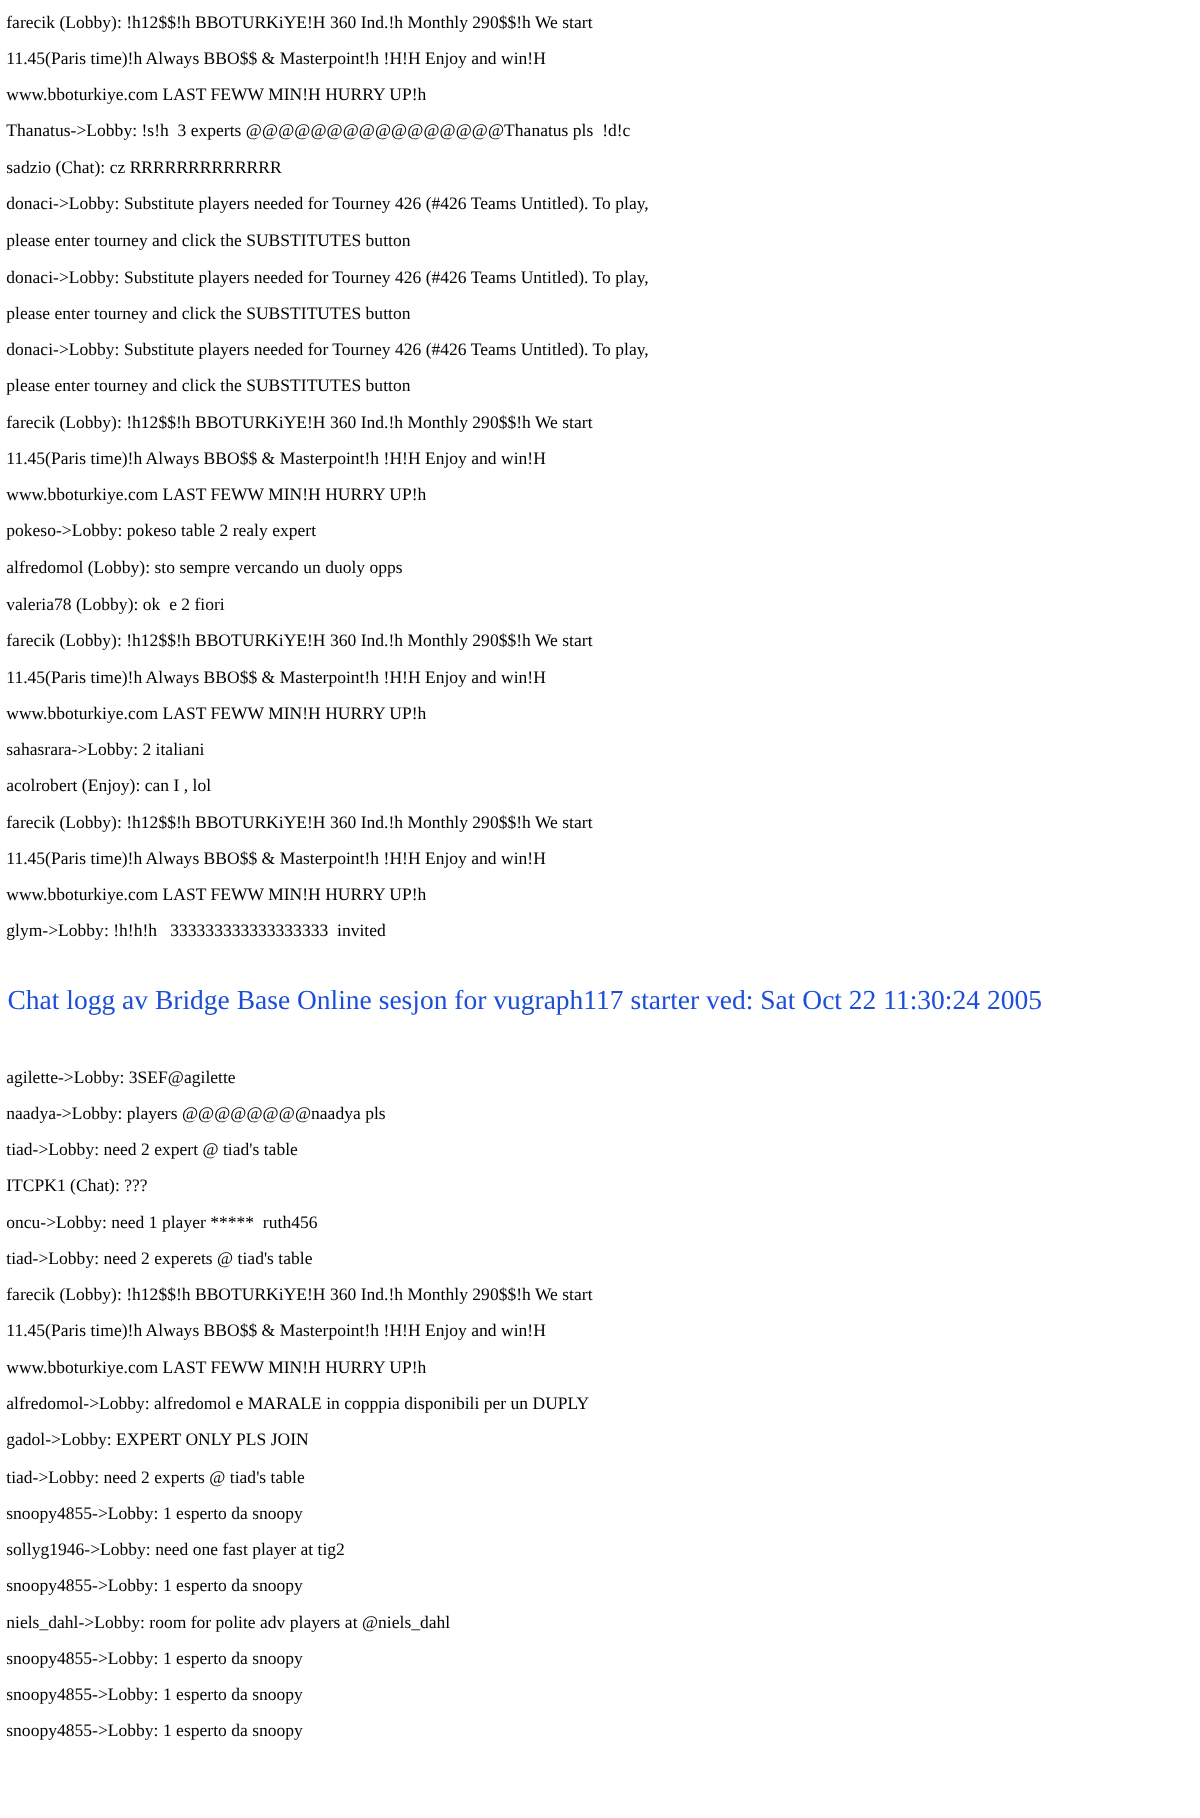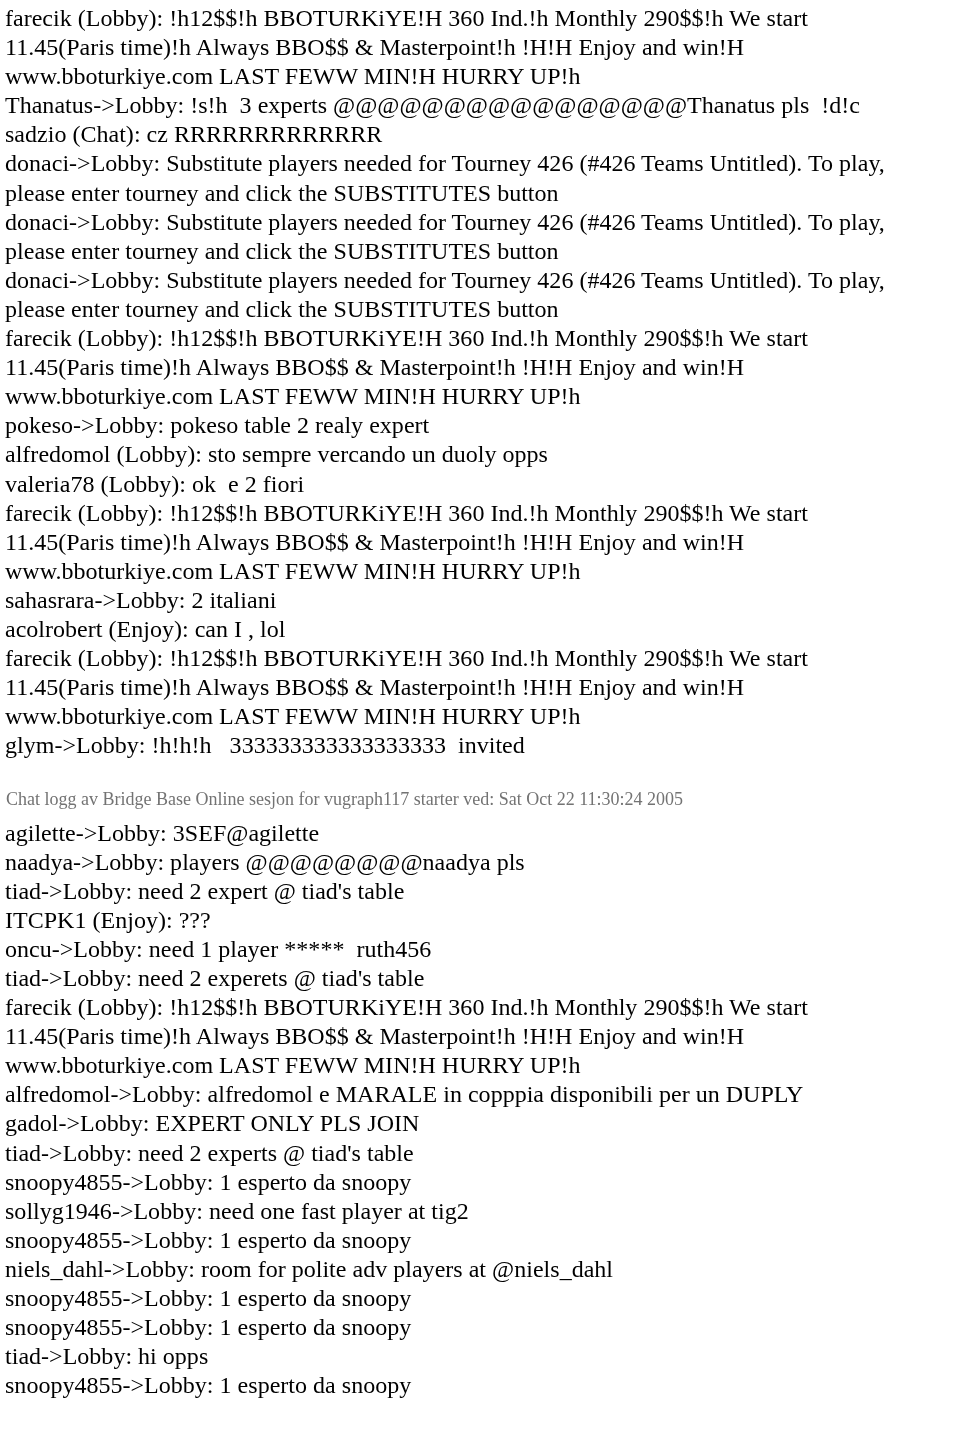--- a/index.html
+++ b/index.html
@@ -21,35 +21,36 @@
     position: relative;
     background: #ffffff;
     box-sizing: border-box;
     padding: 0;
   }
   .log-block {
     padding-left: 5px;
     padding-top: 4px;
   }
   .log-line {
-    font-size: 24px;
+    font-size: 14px;
     line-height: 29.1px;
     white-space: pre-wrap;
     word-break: normal;
     letter-spacing: 0.02px;
     font-weight: 400;
     color: #000000;
   }
   .session-header {
-    font-size: 18px;
+    font-size: 22px;
     line-height: 29.1px;
     padding-left: 6px;
     margin-top: 25px;
+    margin-bottom: 29px;
     white-space: pre-wrap;
-    color: #737373;
+    color: #1d4ed8;
   }
 </style>
 </head>
 <body>
 
 <div id="page">
 
   <div class="log-block" id="top-block">
       <div class="log-line">farecik (Lobby): !h12$$!h BBOTURKiYE!H 360 Ind.!h Monthly 290$$!h We start</div>
       <div class="log-line">11.45(Paris time)!h Always BBO$$ &amp; Masterpoint!h !H!H Enjoy and win!H</div>
@@ -78,32 +79,31 @@
       <div class="log-line">www.bboturkiye.com LAST FEWW MIN!H HURRY UP!h</div>
       <div class="log-line">glym-&gt;Lobby: !h!h!h   333333333333333333  invited</div>
     </div>
 
   <div class="session-header">Chat logg av Bridge Base Online sesjon for vugraph117 starter ved: Sat Oct 22 11:30:24 2005</div>
 
   <div class="log-block" id="bottom-block">
       <div class="log-line">agilette-&gt;Lobby: 3SEF@agilette</div>
       <div class="log-line">naadya-&gt;Lobby: players @@@@@@@@naadya pls</div>
       <div class="log-line">tiad-&gt;Lobby: need 2 expert @ tiad's table</div>
-      <div class="log-line">ITCPK1 (Enjoy): ???</div>
+      <div class="log-line">ITCPK1 (Chat): ???</div>
       <div class="log-line">oncu-&gt;Lobby: need 1 player *****  ruth456</div>
       <div class="log-line">tiad-&gt;Lobby: need 2 experets @ tiad's table</div>
       <div class="log-line">farecik (Lobby): !h12$$!h BBOTURKiYE!H 360 Ind.!h Monthly 290$$!h We start</div>
       <div class="log-line">11.45(Paris time)!h Always BBO$$ &amp; Masterpoint!h !H!H Enjoy and win!H</div>
       <div class="log-line">www.bboturkiye.com LAST FEWW MIN!H HURRY UP!h</div>
       <div class="log-line">alfredomol-&gt;Lobby: alfredomol e MARALE in copppia disponibili per un DUPLY</div>
       <div class="log-line">gadol-&gt;Lobby: EXPERT ONLY PLS JOIN</div>
       <div class="log-line">tiad-&gt;Lobby: need 2 experts @ tiad's table</div>
       <div class="log-line">snoopy4855-&gt;Lobby: 1 esperto da snoopy</div>
       <div class="log-line">sollyg1946-&gt;Lobby: need one fast player at tig2</div>
       <div class="log-line">snoopy4855-&gt;Lobby: 1 esperto da snoopy</div>
       <div class="log-line">niels_dahl-&gt;Lobby: room for polite adv players at @niels_dahl</div>
       <div class="log-line">snoopy4855-&gt;Lobby: 1 esperto da snoopy</div>
       <div class="log-line">snoopy4855-&gt;Lobby: 1 esperto da snoopy</div>
-      <div class="log-line">tiad-&gt;Lobby: hi opps</div>
       <div class="log-line">snoopy4855-&gt;Lobby: 1 esperto da snoopy</div>
     </div>
 
 </div>
 
 </body></html>

